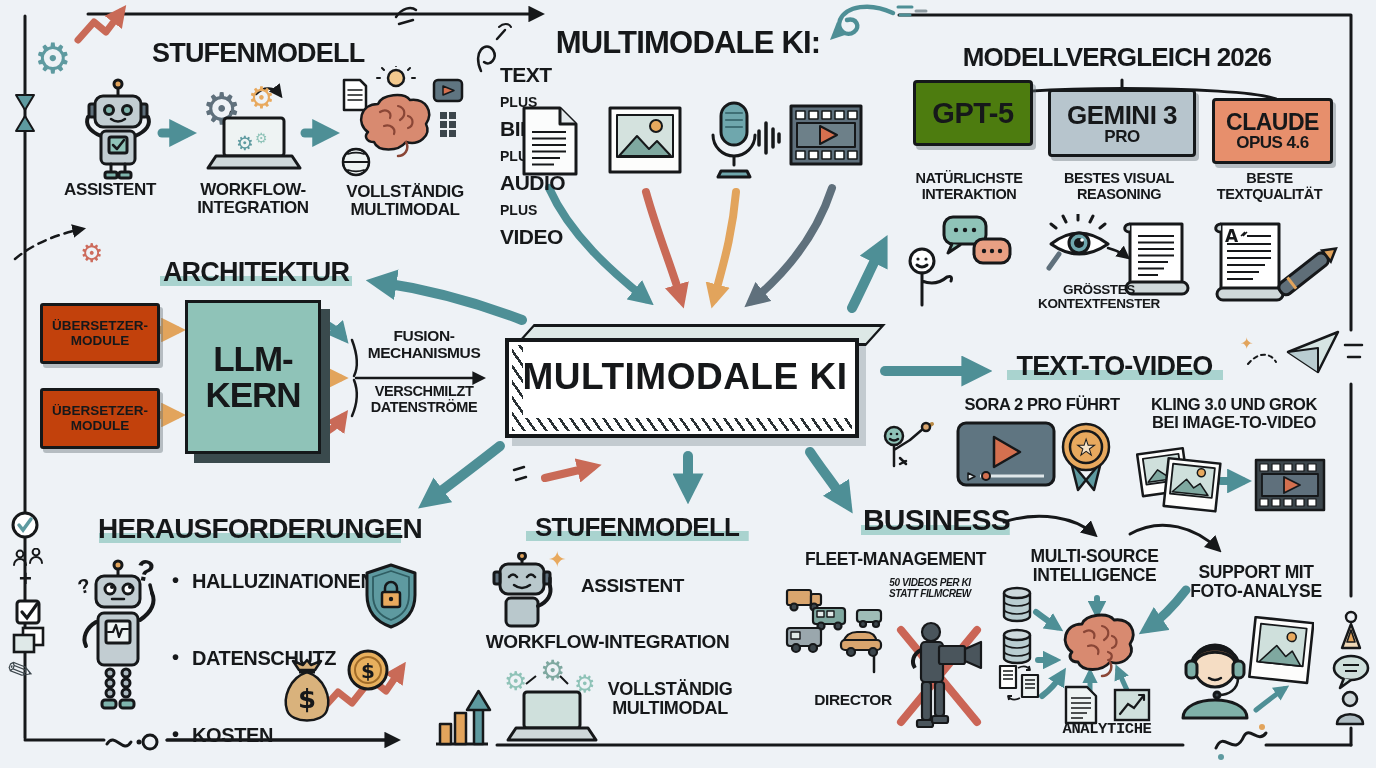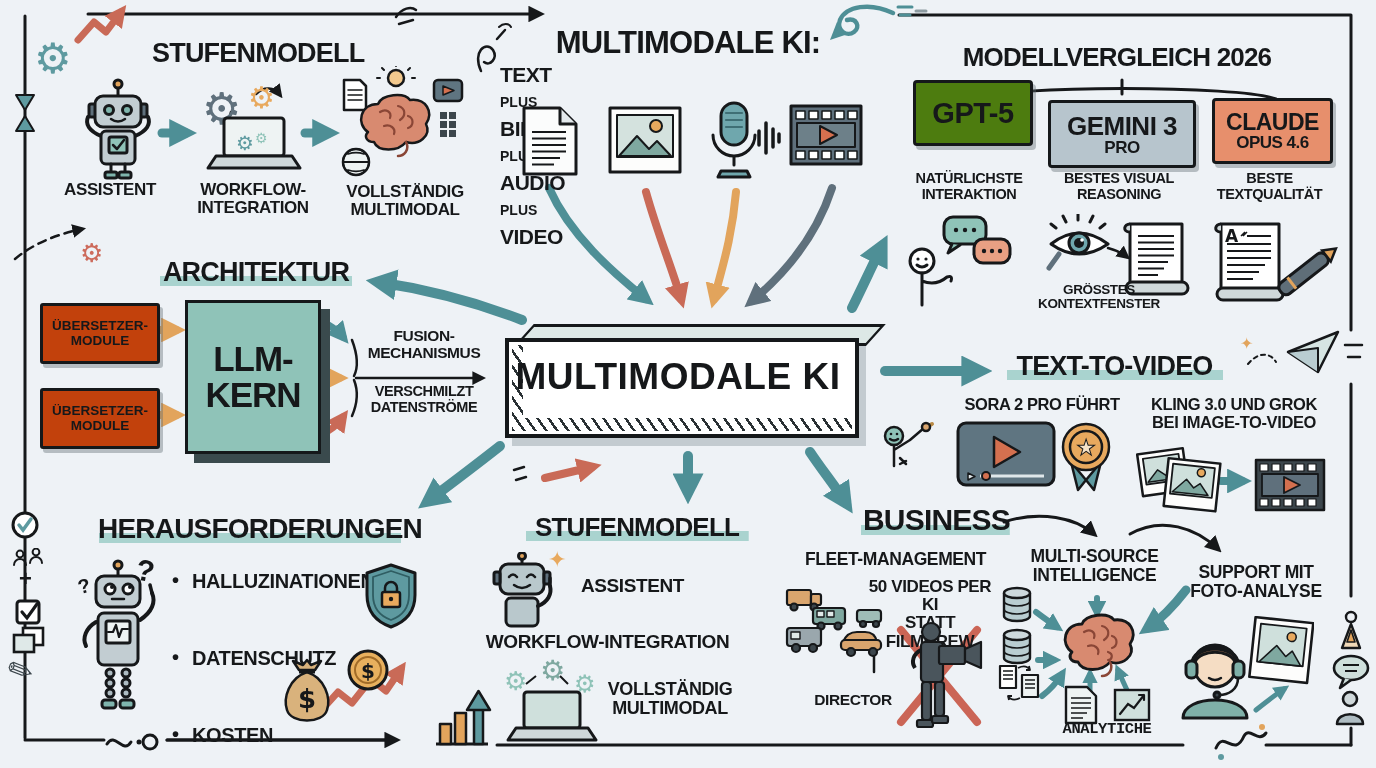--- a/index.html
+++ b/index.html
@@ -273,21 +273,21 @@
     <rect x="8" y="19" width="58" height="24" fill="#6d8089" stroke-width="2"></rect>
     <path d="M31,22 L48,31 L31,40 Z" fill="#d4704f" stroke-width="2"></path>
   </g>
 </svg>
 
 <div class="abs h" style="left:952px;top:42px;width:330px;font-size:26px;">MODELLVERGLEICH 2026</div>
 
 <div class="abs mbox" style="left:913px;top:80px;width:114px;height:60px;background:#4d7c0f;">
   <div style="font-size:29px">GPT-5</div>
 </div>
-<div class="abs mbox" style="left:1048px;top:100px;width:142px;height:62px;background:#b7c5cd;">
+<div class="abs mbox" style="left:1048px;top:89px;width:142px;height:62px;background:#b7c5cd;">
   <div style="font-size:26px">GEMINI 3</div>
   <div style="font-size:17px">PRO</div>
 </div>
 <div class="abs mbox" style="left:1212px;top:98px;width:115px;height:60px;background:#e78f6c;">
   <div style="font-size:23px">CLAUDE</div>
   <div style="font-size:17px">OPUS 4.6</div>
 </div>
 
 <div class="abs lbl" style="left:903px;top:171px;width:132px;font-size:14.5px;">
   <div>NATÜRLICHSTE</div>
@@ -381,21 +381,21 @@
   <div>VERSCHMILZT</div>
   <div>DATENSTRÖME</div>
 </div>
 
 <div class="abs" style="left:505px;top:322px;width:375px;height:118px;">
   <div class="hublid"></div>
   <div class="hubface">
     <div class="hatchl"></div>
     <div class="hatchb"></div>
   </div>
-  <div class="hubtxt" style="width:346px;">MULTIMODALE KI</div>
+  <div class="hubtxt" style="width:346px;padding-left:7px;">MULTIMODALE KI</div>
 </div>
 
 <div class="abs h hl" style="left:1002px;top:351px;width:215px;font-size:27px;">TEXT-TO-VIDEO</div>
 <span class="abs glyph" style="left:1240px;top:336px;font-size:16px;color:#e2a45c;font-family:'DejaVu Sans',sans-serif;">✦</span>
 <div class="abs lbl nw" style="left:952px;top:396px;width:180px;font-size:16.5px;">SORA 2 PRO FÜHRT</div>
 <div class="abs lbl" style="left:1136px;top:396px;width:196px;font-size:16.5px;">
   <div>KLING 3.0 UND GROK</div>
   <div>BEI IMAGE-TO-VIDEO</div>
 </div>
 <svg class="abs" style="left:880px;top:406px" width="55" height="70" viewBox="0 0 55 70">
@@ -578,21 +578,21 @@
     <path d="M2,58 H54" stroke-width="3"></path>
     <rect x="6" y="38" width="11" height="20" fill="#e2a45c"></rect>
     <rect x="21" y="27" width="11" height="31" fill="#e2a45c"></rect>
     <rect x="40" y="22" width="9" height="36" fill="#5e9aa0"></rect>
     <path d="M33,24 L44.5,5 L56,24 Z" fill="#5e9aa0"></path>
   </g>
 </svg>
 
 <div class="abs h hl" style="left:858px;top:503px;width:145px;font-size:30px;">BUSINESS</div>
 <div class="abs lbl nw" style="left:793px;top:550px;width:205px;font-size:17.5px;">FLEET-MANAGEMENT</div>
-<div class="abs lbl" style="left:860px;top:578px;width:140px;font-size:17px;">
+<div class="abs lbl" style="left:860px;top:578px;width:140px;font-size:10px;font-style:italic;">
   <div>50 VIDEOS PER KI</div>
   <div ind="">STATT FILMCREW</div>
 </div>
 <svg class="abs" style="left:785px;top:584px" width="120" height="76" viewBox="0 0 120 76">
   <g stroke="#16181a" stroke-width="2.2" stroke-linejoin="round">
     <rect x="2" y="6" width="24" height="15" rx="2" fill="#d9a56e"></rect>
         <rect x="26" y="10" width="10" height="11" rx="2" fill="#d9a56e"></rect>
     <circle cx="9" cy="23" r="3.5" fill="#3c464c"></circle>
         <circle cx="29" cy="23" r="3.5" fill="#3c464c"></circle>
     <rect x="28" y="24" width="32" height="16" rx="3" fill="#7fa8a0"></rect>

